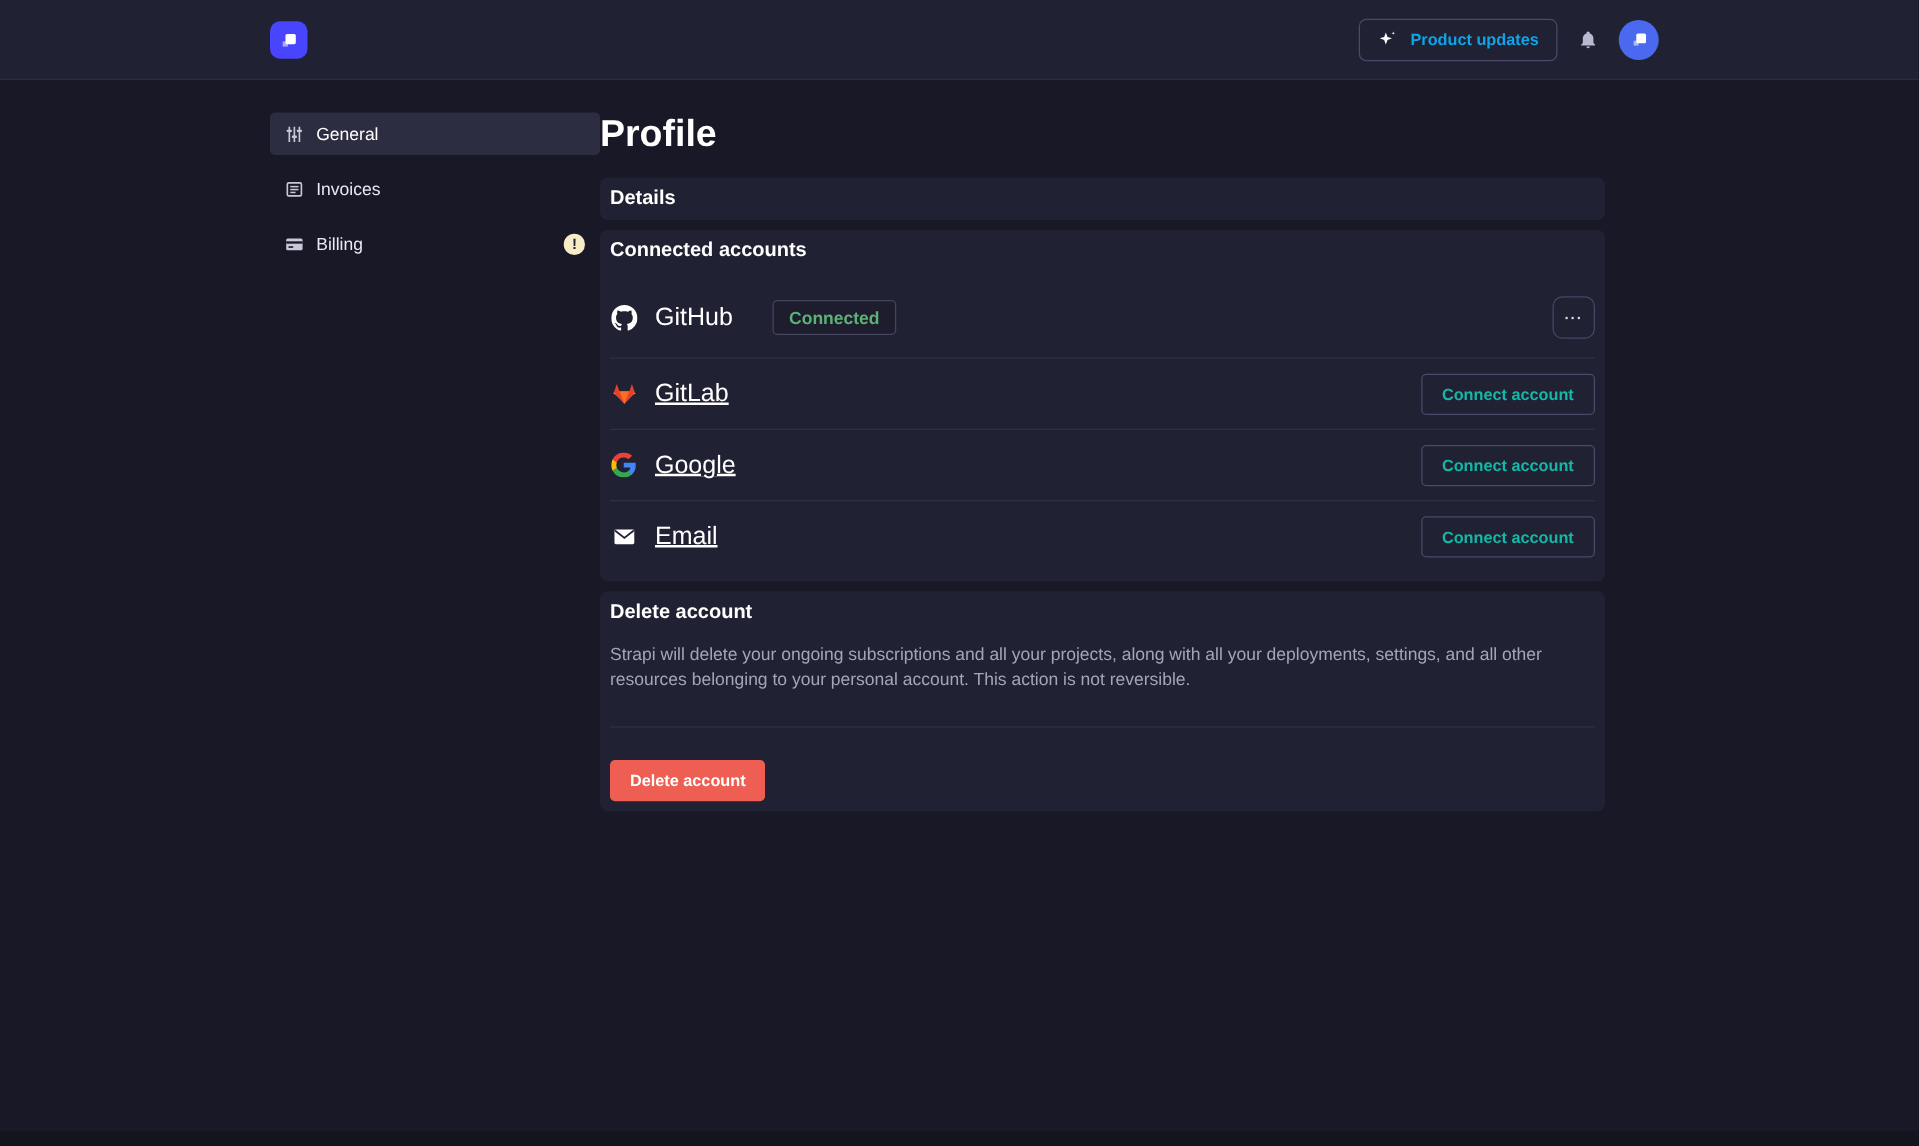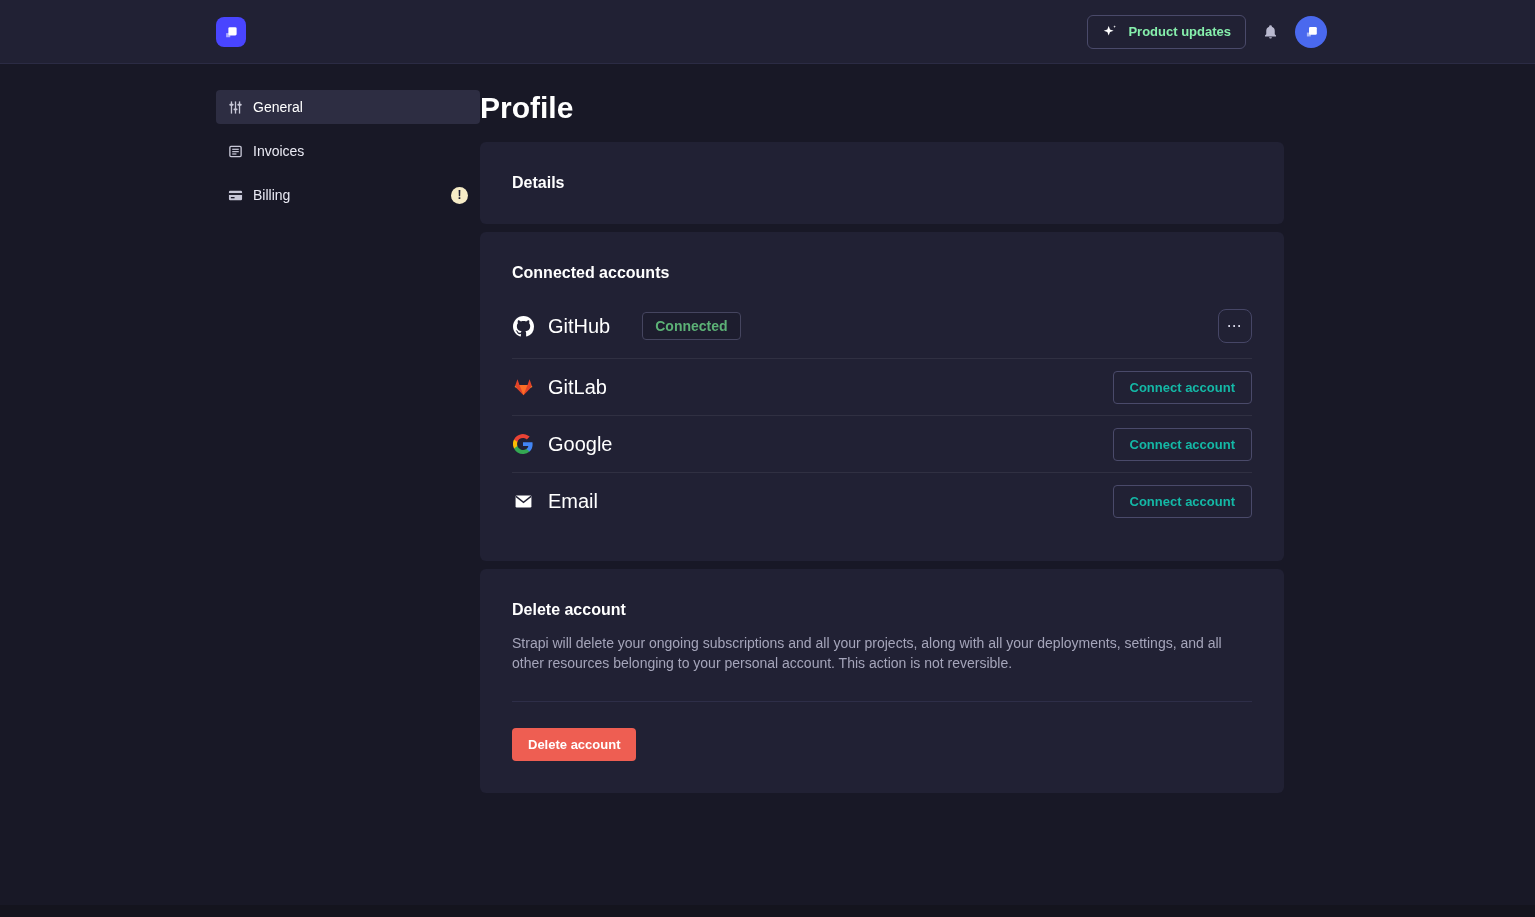--- a/index.html
+++ b/index.html
@@ -34,21 +34,21 @@
   }
   .navbar-right {
     margin-left: auto;
     display: flex; align-items: center; gap: 16px;
   }
   .product-updates-btn {
     display: flex; align-items: flex-start; gap: 10px;
     background: transparent;
     border: 1px solid #4a4a6a;
     border-radius: 6px;
-    color: #86efac;
+    color: #0ea5e9;
     font-size: 13px; font-weight: bold;
     padding: 8px 14px;
     cursor: pointer;
     font-family: inherit;
   }
   .bell-wrap { display: flex; align-items: center; cursor: pointer; }
   .avatar {
     width: 32px; height: 32px;
     border-radius: 50%;
     background: #4a69ee;
@@ -85,21 +85,21 @@
     font-size: 12px; font-weight: bold;
     display: flex; align-items: center; justify-content: center;
     line-height: 1;
   }
 
   
   .page-title { font-size: 30px; font-weight: bold; line-height: 36px; }
   .card {
     background: #212134;
     border-radius: 6px;
-    padding: 32px;
+    padding: 8px;
     margin-top: 16px;
   }
   .card + .card { margin-top: 8px; }
   .card-heading { font-size: 16px; font-weight: bold; }
 
   
   .field { margin-top: 20px; }
   .field-label { font-size: 13px; font-weight: bold; color: #ffffff; }
   .req { color: #ee5e52; margin-left: 1px; }
   .text-input {
@@ -116,21 +116,21 @@
     outline: none;
   }
 
   
   .accounts { margin-top: 12px; }
   .account-row {
     display: flex; align-items: center;
     height: 57px;
   }
   .account-row.first { height: 64px; }
-  .account-row + .account-row { border-top: 1px solid rgba(255,255,255,0.07); }
+  .account-row + .account-row { border-top: 1px solid rgba(255,255,255,0.07); text-decoration: underline; }
   .account-icon { width: 22px; display: flex; align-items: center; justify-content: center; }
   .account-name { font-size: 20px; color: #ffffff; margin-left: 14px; }
   .status-badge {
     margin-left: 32px;
     border: 1px solid #45455f;
     background: #1d1d2e;
     color: #5cb176;
     font-size: 14px; font-weight: bold;
     border-radius: 4px;
     padding: 5px 12px;

